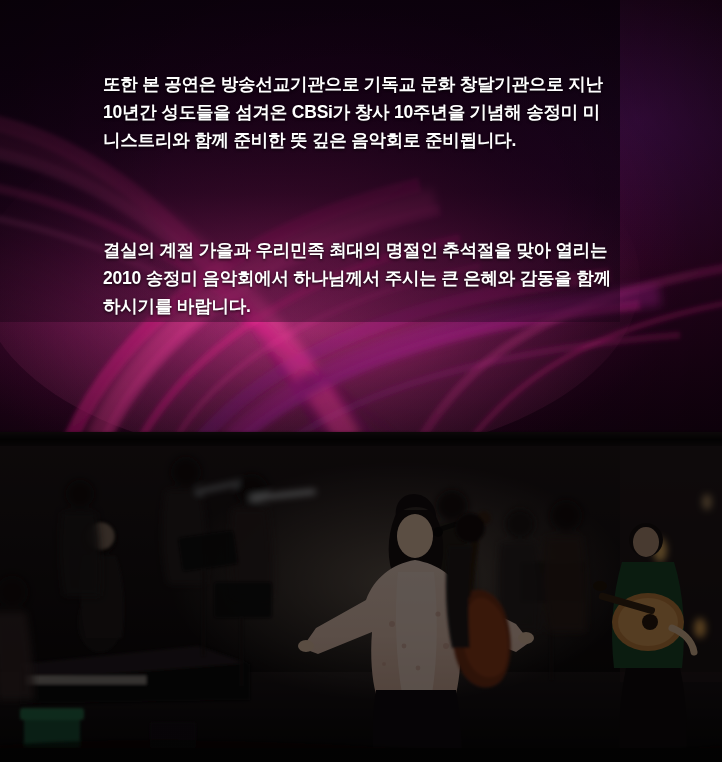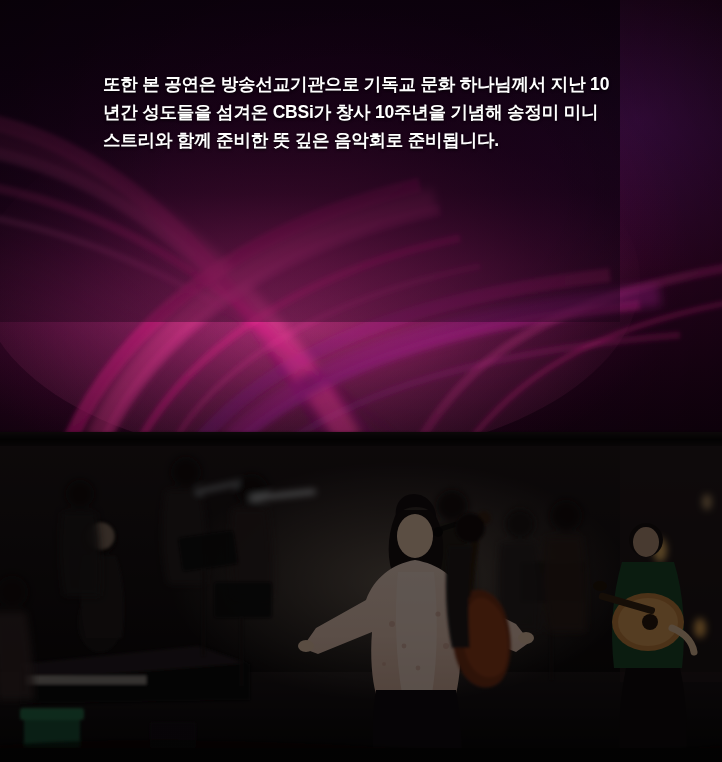--- a/index.html
+++ b/index.html
@@ -151,21 +151,22 @@
       <path d="M -20,140 C 150,170 270,310 350,440" stroke="#ff3fa0" stroke-width="26" fill="none"></path>
       <path d="M 95,440 C 145,335 250,240 435,200" stroke="#ff3fa0" stroke-width="24" fill="none"></path>
       <path d="M 230,440 C 300,375 420,318 660,295" stroke="#9c1a86" stroke-width="22" fill="none"></path>
     </g>
   </svg>
 
   <div class="bg-text-panel"></div>
   <div class="bg-top-vignette"></div>
 
   <div class="copy">
-    <p>또한 본 공연은 방송선교기관으로 기독교 문화 하나님께서 지난 10년간 성도들을 섬겨온 CBSi가 창사 10주년을 기념해 송정미 미니스트리와 함께 준비한 뜻 깊은 음악회로 준비됩니다.</p>
+    <p>또한 본 공연은 방송선교기관으로 기독교 문화 창달기관으로 지난 10년간 성도들을 섬겨온 CBSi가 창사 10주년을 기념해 송정미 미니스트리와 함께 준비한 뜻 깊은 음악회로 준비됩니다.</p>
+    <p>결실의 계절 가을과 우리민족 최대의 명절인 추석절을 맞아 열리는 2010 송정미 음악회에서 하나님께서 주시는 큰 은혜와 감동을 함께 하시기를 바랍니다.</p>
   </div>
 
   <div class="bg-bottom"></div>
 
   <svg class="stage" viewBox="0 0 722 330" preserveAspectRatio="none">
     <defs>
       <linearGradient id="dressG" x1="0" y1="0" x2="0" y2="1">
         <stop offset="0%" stop-color="#f7dccd"></stop>
         <stop offset="55%" stop-color="#efcdbb"></stop>
         <stop offset="100%" stop-color="#d9b3a0"></stop>

